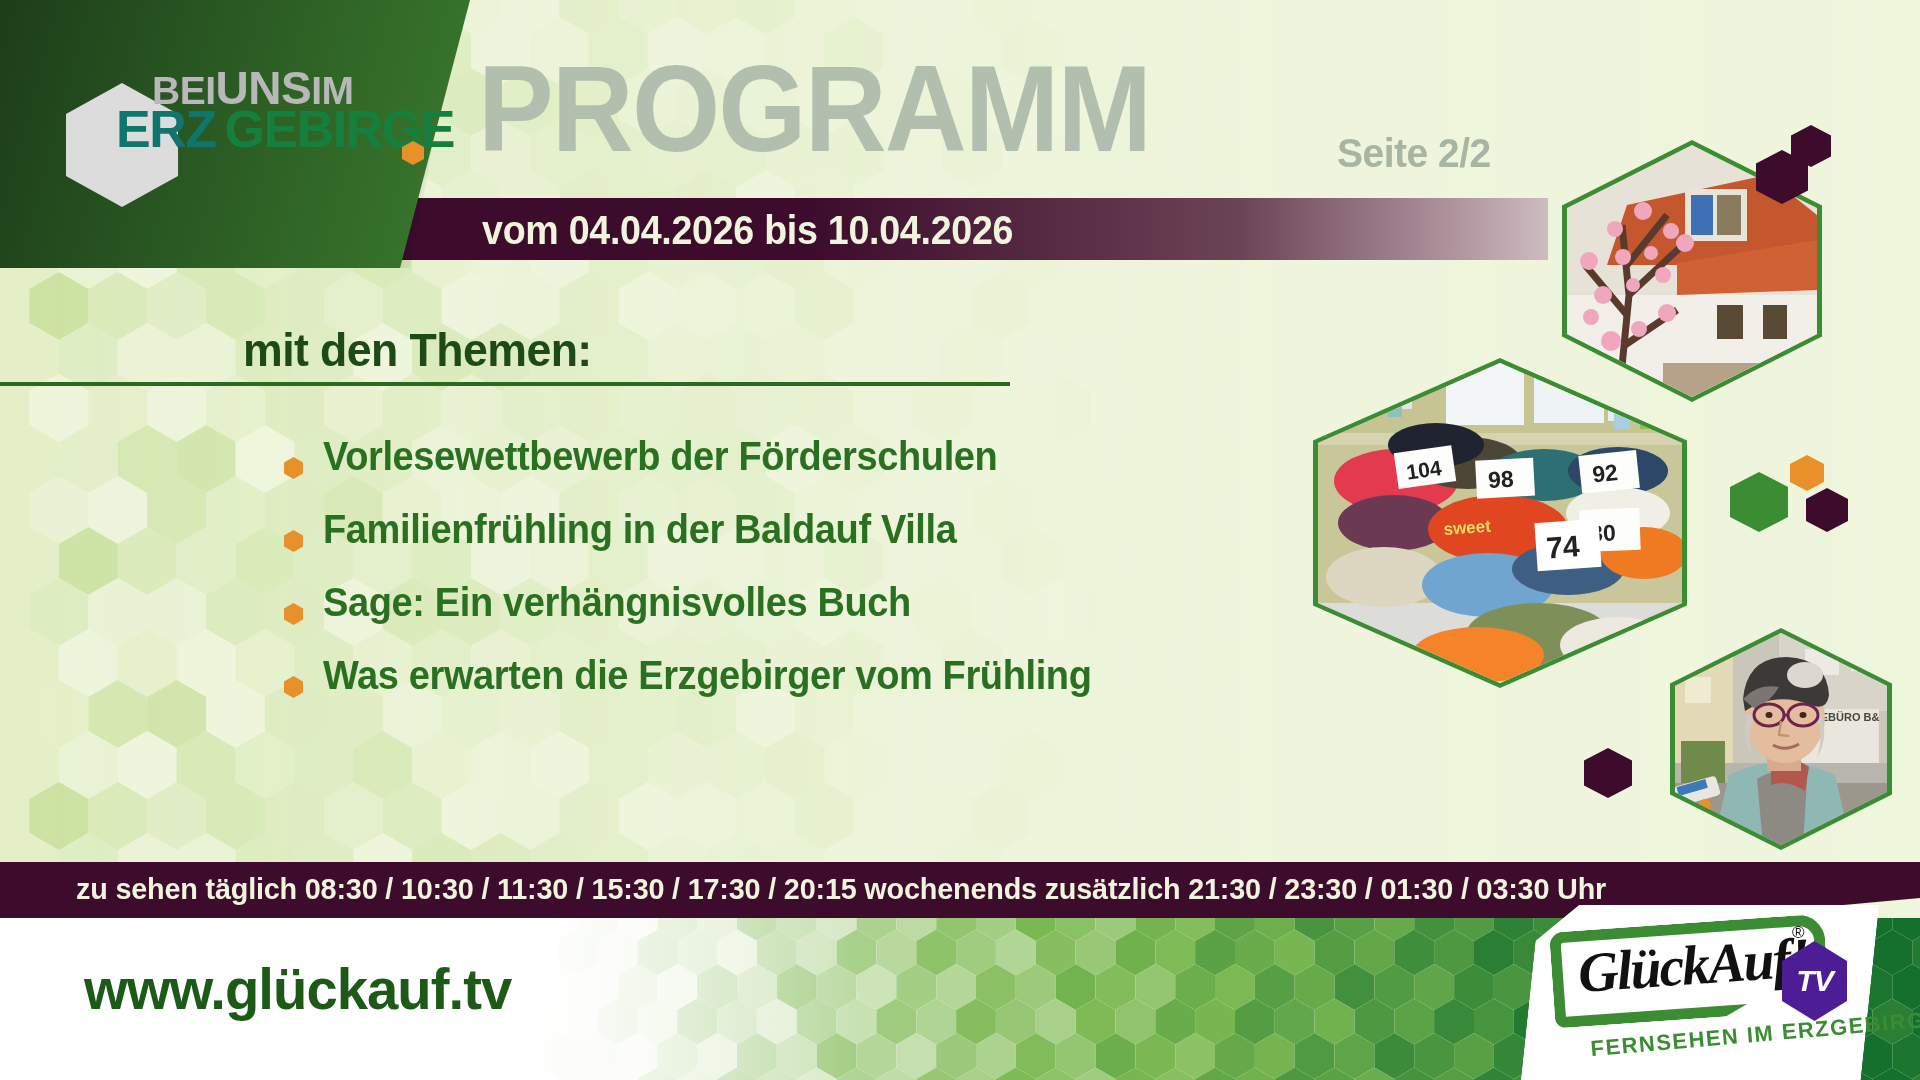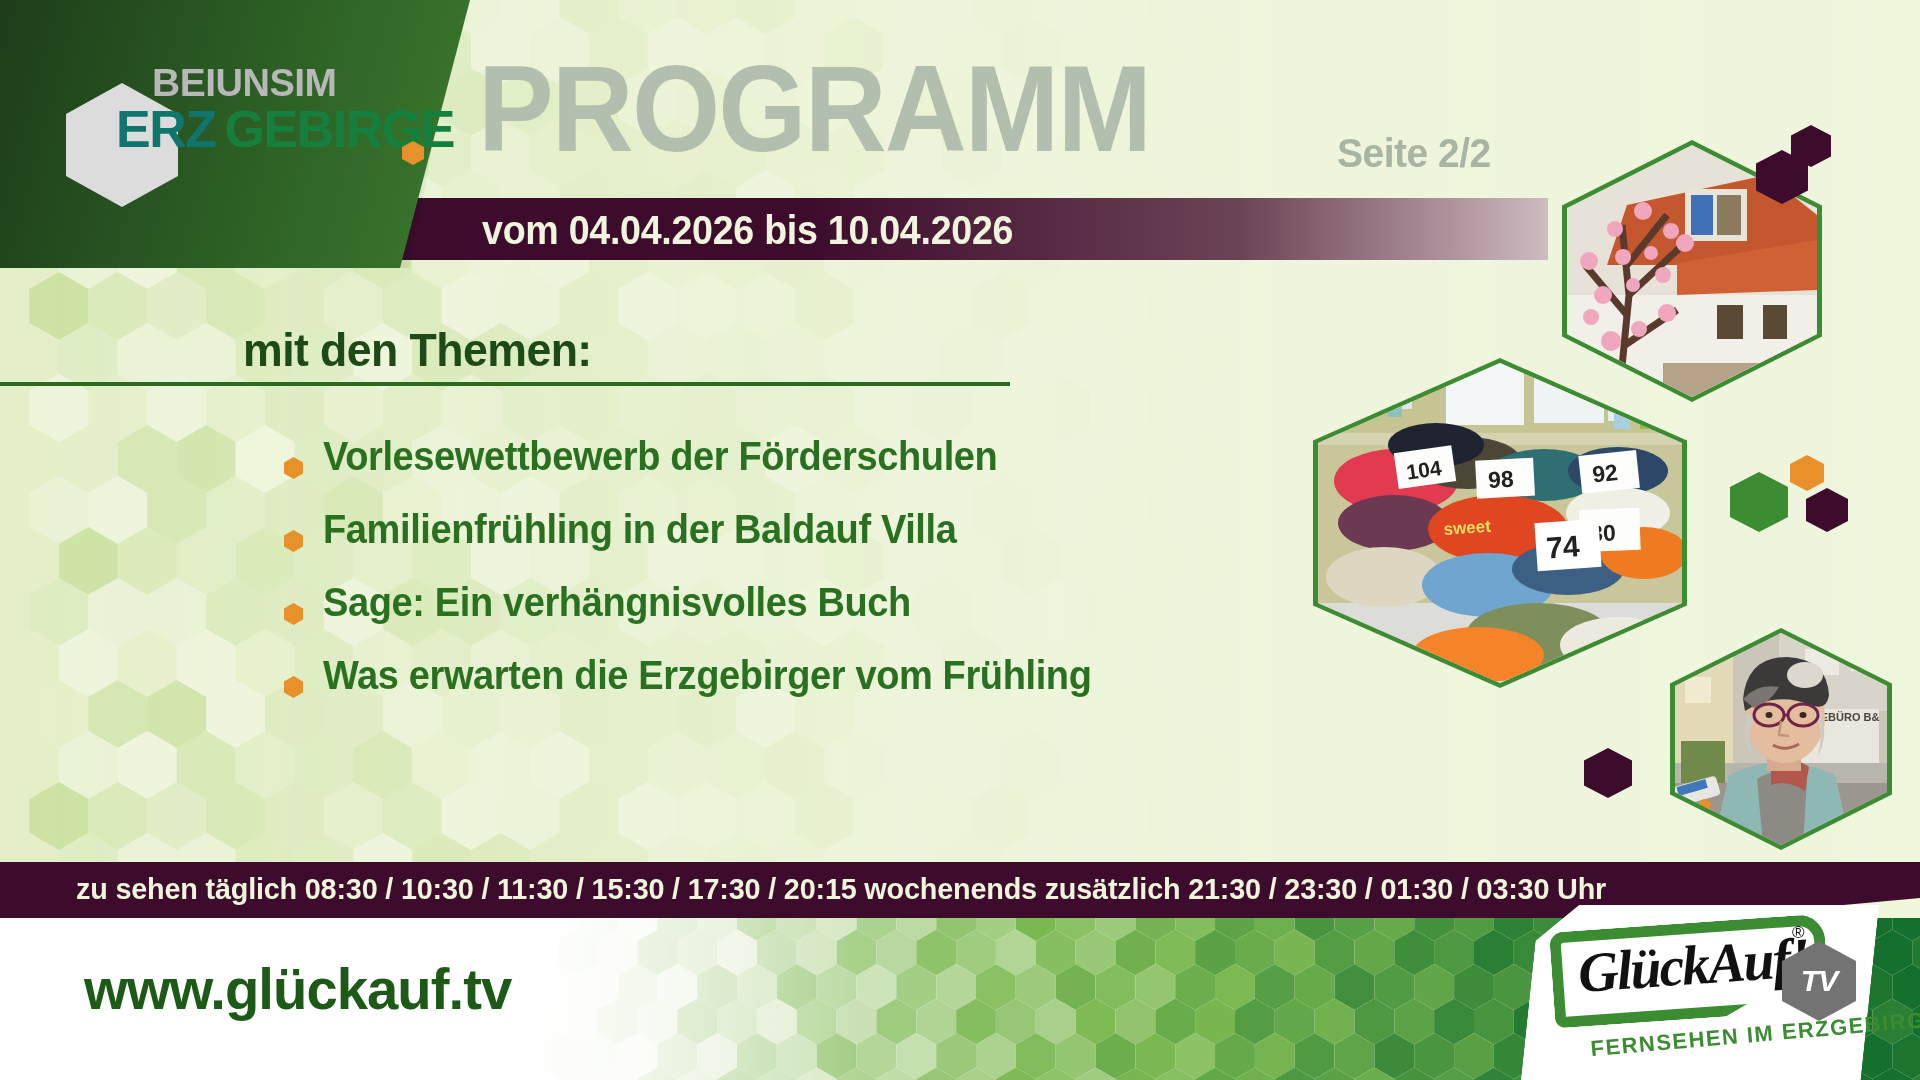--- a/index.html
+++ b/index.html
@@ -44,21 +44,21 @@
     background:#dcdcdc;
     clip-path:polygon(50% 0%, 100% 25%, 100% 75%, 50% 100%, 0% 75%, 0% 25%);
   }
   .erz-line1{
     position:absolute; left:86px; top:6px;
     font-family:"Liberation Sans", sans-serif;
     font-weight:bold; color:#b8b8b8; white-space:nowrap;
     letter-spacing:-0.5px;
   }
   .erz-line1 .sm{ font-size:39px; }
-  .erz-line1 .lg{ font-size:38px; }
+  .erz-line1 .lg{ font-size:46px; }
   .erz-line2{
     position:absolute; left:50px; top:44px;
     font-family:"Liberation Sans", sans-serif;
     font-weight:bold; font-size:52px; white-space:nowrap;
     letter-spacing:-1.5px;
   }
   .erz-line2 .dark{ color:#0f766e; }
   .erz-line2 .light{ color:#15803d;margin-left:9px; }
   .erz-dot{
     position:absolute; left:336px; top:86px; width:22px; height:24px;
@@ -199,22 +199,22 @@
     font-style:italic; font-weight:bold; font-size:56px;
     color:#111; letter-spacing:-2px; white-space:nowrap;
     transform:rotate(-4deg);
   }
   .ga-reg{
     position:absolute; left:262px; top:18px; z-index:4;
     font-family:"Liberation Sans", sans-serif;
     font-size:17px; color:#111;
   }
   .ga-tv{
-    position:absolute; left:252px; top:36px; width:74px; height:80px; z-index:4;
-    background:#737373;
+    position:absolute; left:252px; top:36px; width:65px; height:80px; z-index:4;
+    background:#4c1d95;
     clip-path:polygon(50% 0%, 100% 25%, 100% 75%, 50% 100%, 0% 75%, 0% 25%);
     display:flex; align-items:center; justify-content:center;
   }
   .ga-tv span{
     font-family:"Liberation Sans", sans-serif;
     font-weight:bold; font-size:30px; color:#fff;
     font-style:italic; letter-spacing:-1px;
   }
   .ga-sub{
     position:absolute; left:60px; top:116px; z-index:4;

